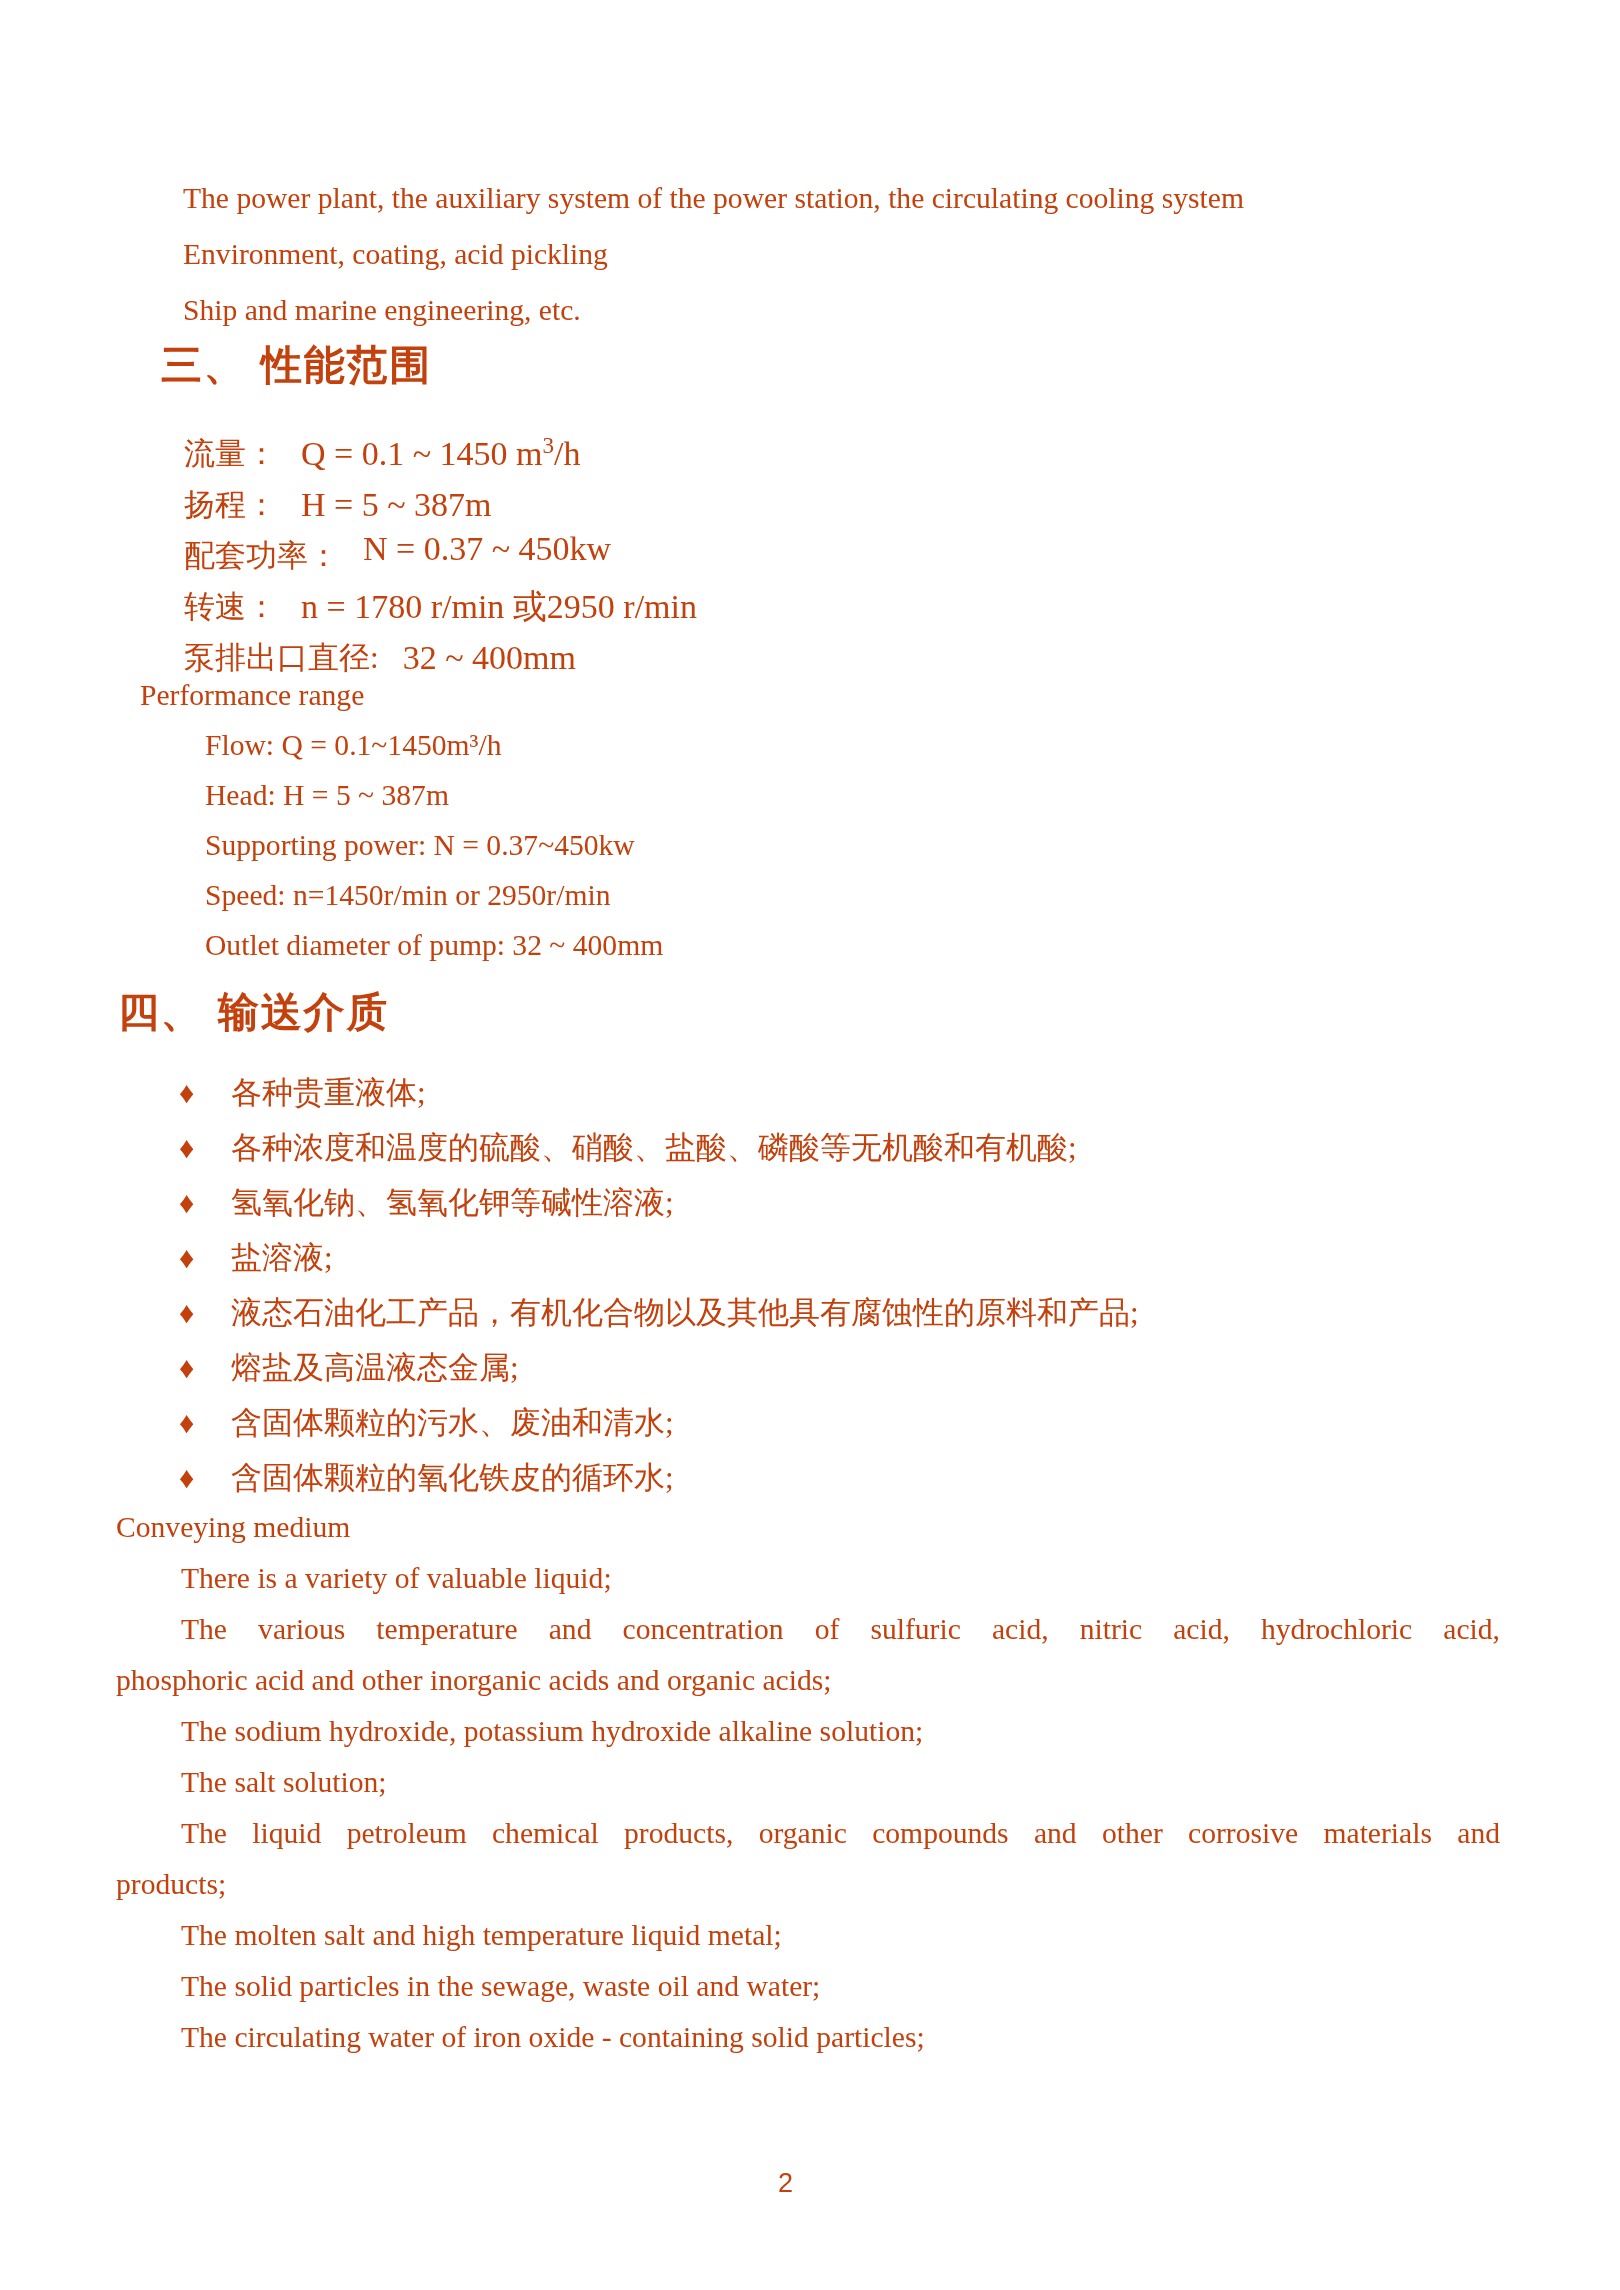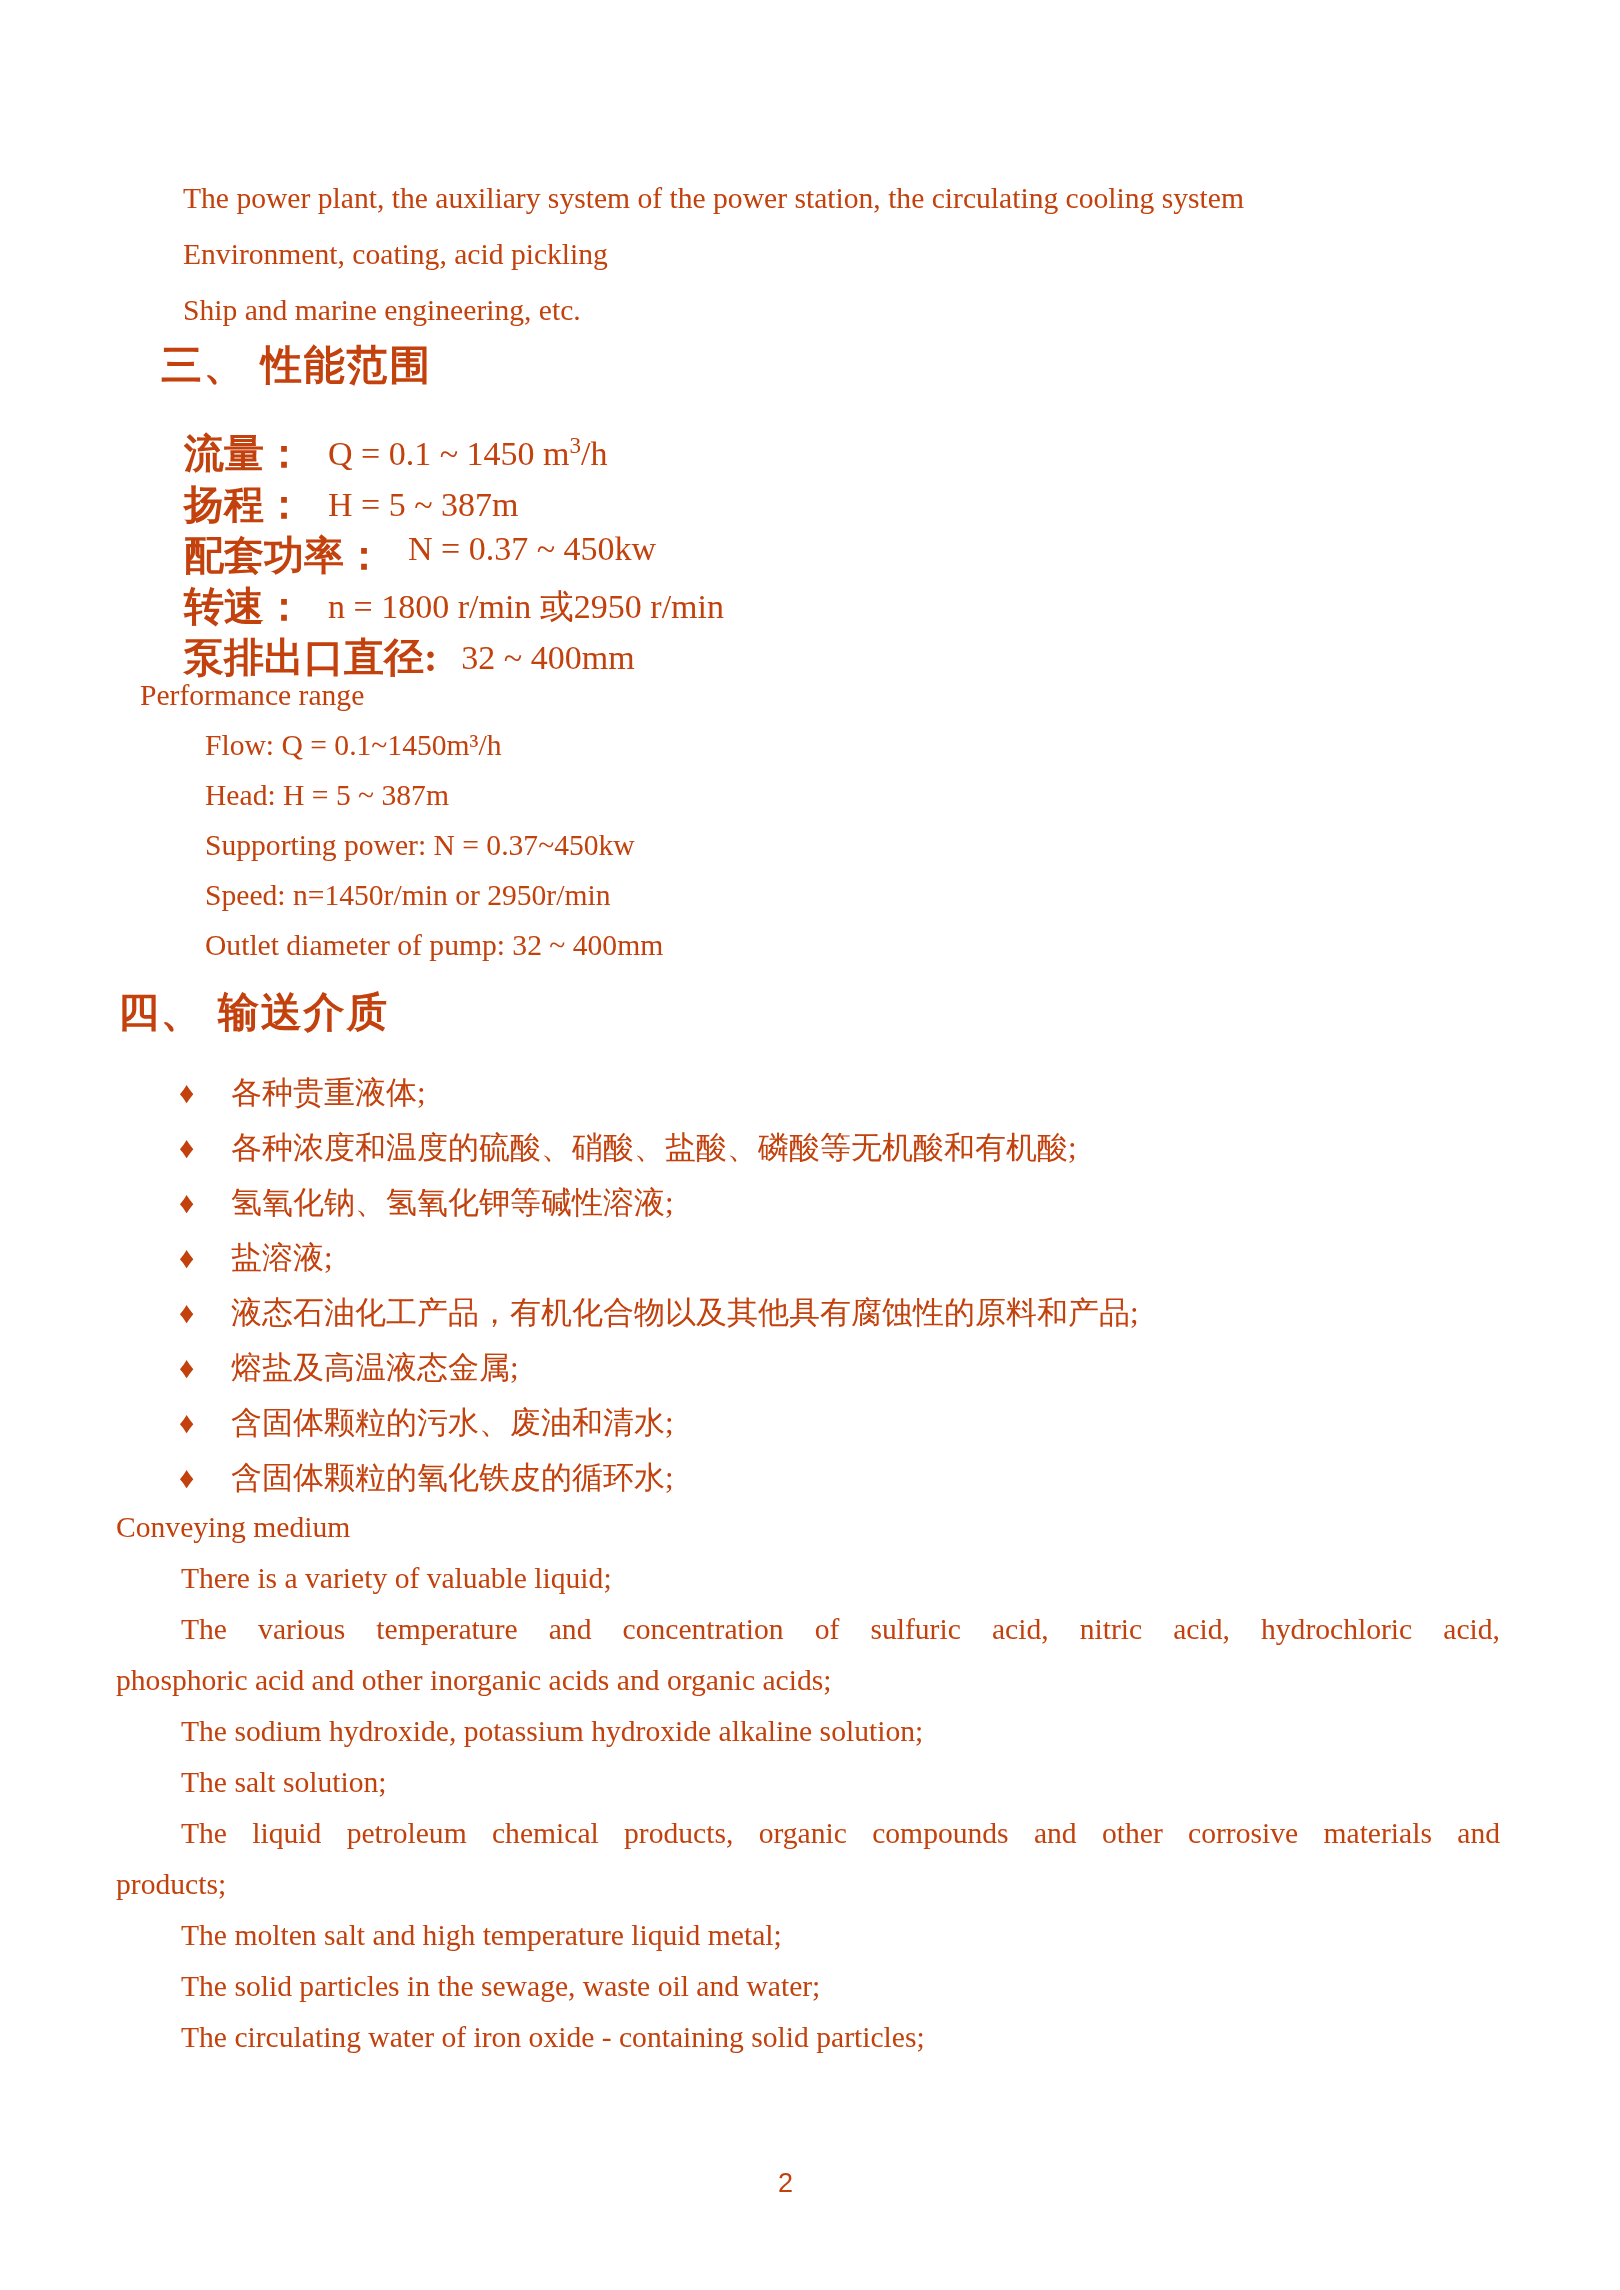--- a/index.html
+++ b/index.html
@@ -48,22 +48,21 @@
     top: 428px;
     left: 184px;
   }
   .formula-row {
     height: 51px;
     display: flex;
     align-items: center;
     white-space: nowrap;
   }
   .f-label {
-    font-size: 40px;
-    font-weight: bold;
+    font-size: 31px;
   }
   .f-math {
     font-size: 34px;
     margin-left: 24px;
   }
   .f-math sup {
     font-size: 23px;
     line-height: 0;
     vertical-align: 12.5px;
   }
@@ -152,21 +151,21 @@
       <div class="formula-row">
         <span class="f-label">扬程：</span>
         <span class="f-math"><span>H = 5 ~ 387m</span></span>
       </div>
       <div class="formula-row">
         <span class="f-label">配套功率：</span>
         <span class="f-math"><span>N = 0.37 ~ 450kw</span></span>
       </div>
       <div class="formula-row">
         <span class="f-label">转速：</span>
-        <span class="f-math"><span>n = 1800 r/min 或2950 r/min</span></span>
+        <span class="f-math"><span>n = 1780 r/min 或2950 r/min</span></span>
       </div>
       <div class="formula-row">
         <span class="f-label">泵排出口直径:</span>
         <span class="f-math"><span>32 ~ 400mm</span></span>
       </div>
     </div>
 
   <div class="perf-en">
     <div class="en-line">Performance range</div>
     <div>

